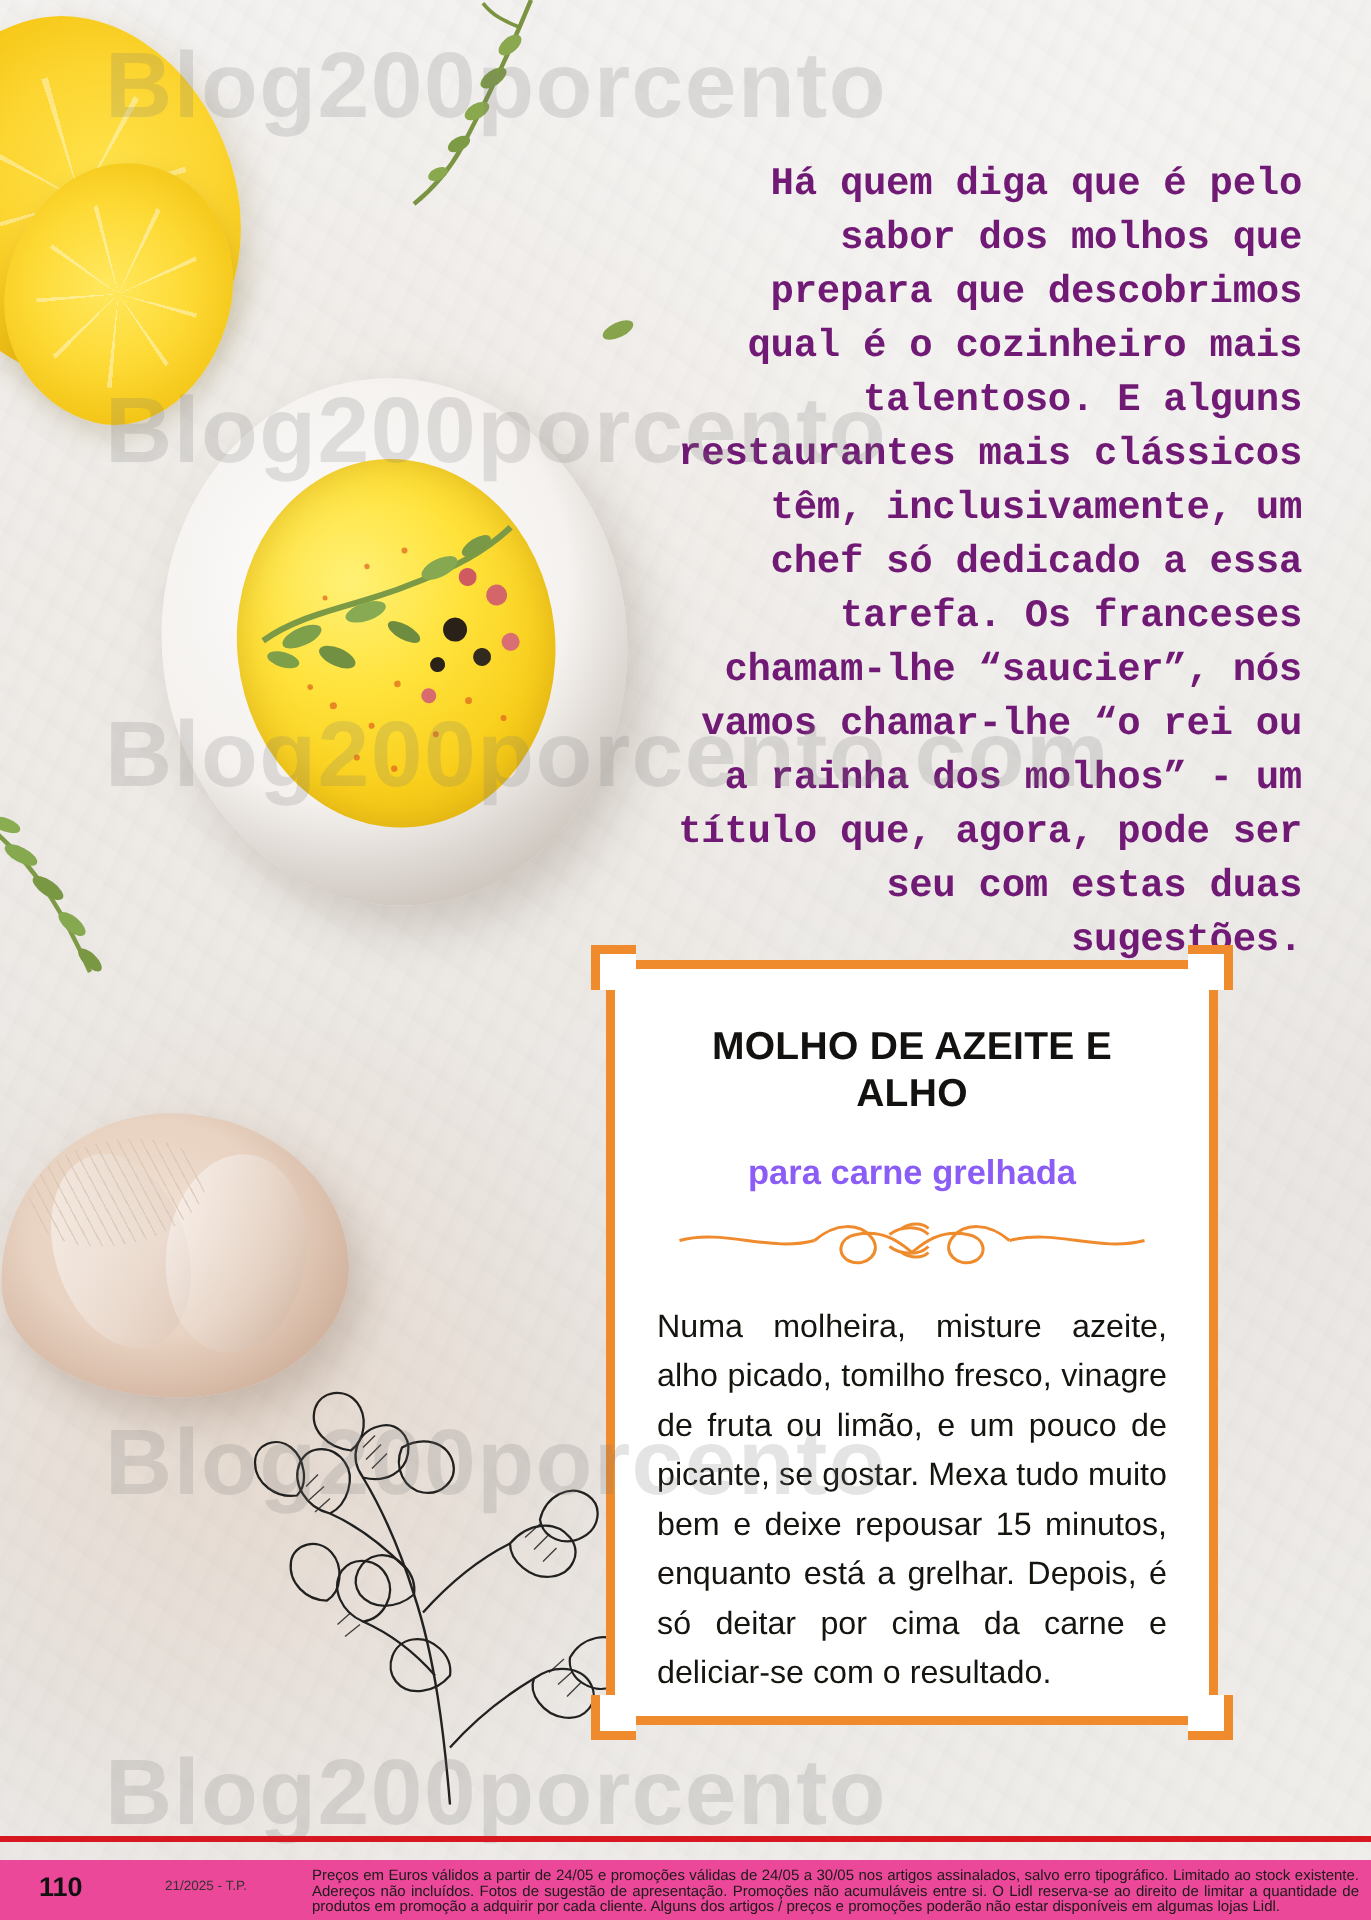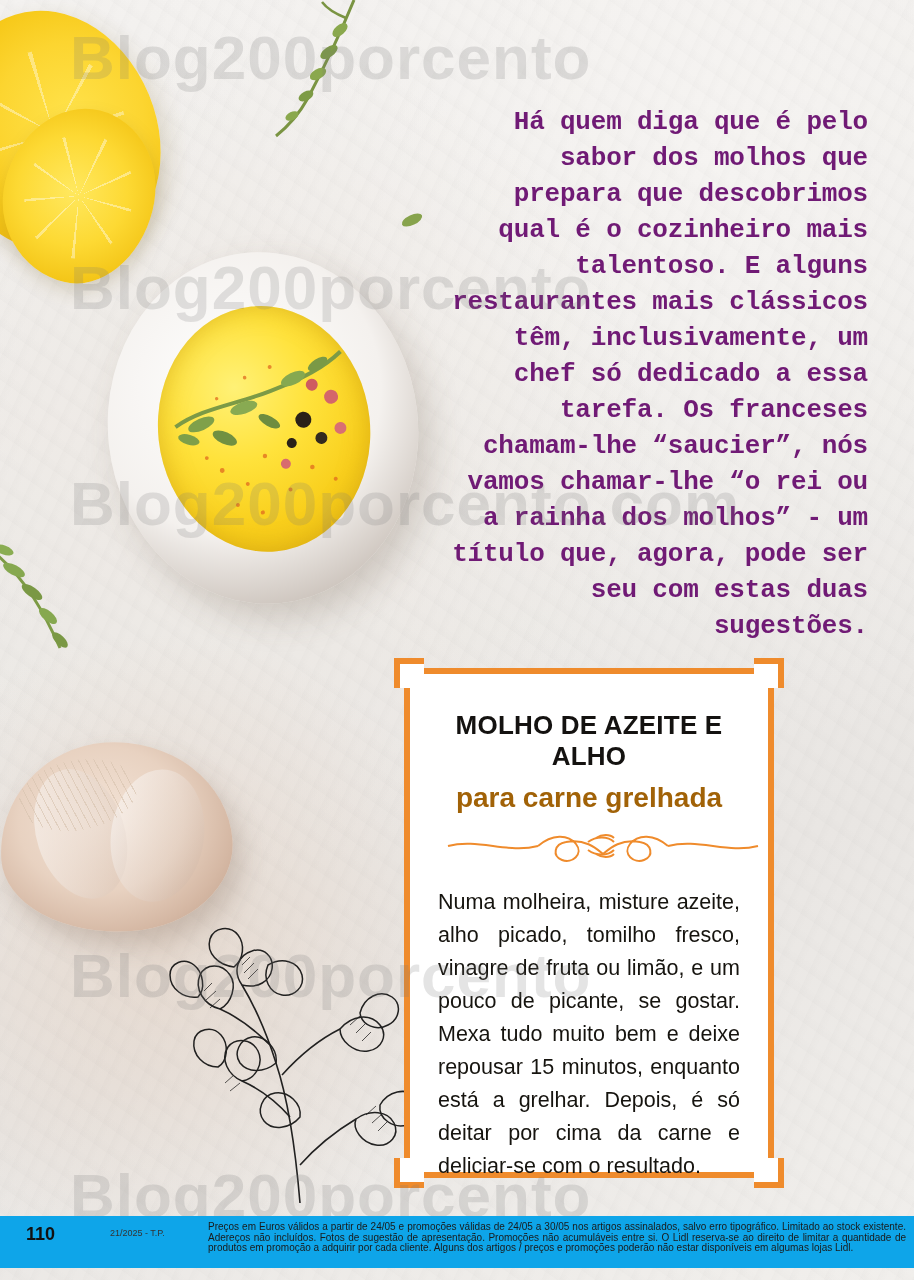--- a/index.html
+++ b/index.html
@@ -176,22 +176,22 @@
     font-size: 26px;
     line-height: 36px;
     color: #701a75;
     letter-spacing: -0.2px;
   }
 
   
   .recipe-card {
     position: absolute;
     left: 404px;
-    top: 668px;
-    width: 370px;
+    top: 640px;
+    width: 408px;
     height: 510px;
     background: #ffffff;
     box-sizing: border-box;
   }
   .recipe-frame {
     position: absolute;
     inset: 0;
     border: 6px solid #ef8b2c;
     box-sizing: border-box;
     pointer-events: none;
@@ -215,25 +215,25 @@
     text-align: center;
   }
   .recipe-title {
     font-family: "Liberation Sans", sans-serif;
     font-weight: bold;
     font-size: 26px;
     letter-spacing: 0.2px;
     color: #141210;
   }
   .recipe-subtitle {
-    margin-top: 10px;
+    margin-top: 24px;
     font-family: "Liberation Sans", sans-serif;
     font-weight: bold;
-    font-size: 28px;
-    color: #a16207;
+    font-size: 23px;
+    color: #8b5cf6;
   }
   .divider-orn {
     margin: 14px auto 18px auto;
     width: 330px;
     height: 36px;
   }
   .recipe-body {
     text-align: justify;
     font-family: "Liberation Sans", sans-serif;
     font-size: 21.5px;
@@ -247,23 +247,23 @@
     left: 0;
     right: 0;
     bottom: 52px;
     height: 4px;
     background: #d61921;
   }
   .footer {
     position: absolute;
     left: 0;
     right: 0;
-    bottom: 12px;
-    height: 52px;
-    background: #0ea5e9;
+    bottom: 0;
+    height: 40px;
+    background: #ec4899;
   }
   .page-number {
     position: absolute;
     left: 26px;
     top: 8px;
     font-family: "Liberation Sans", sans-serif;
     font-weight: bold;
     font-size: 18px;
     color: #111;
   }

